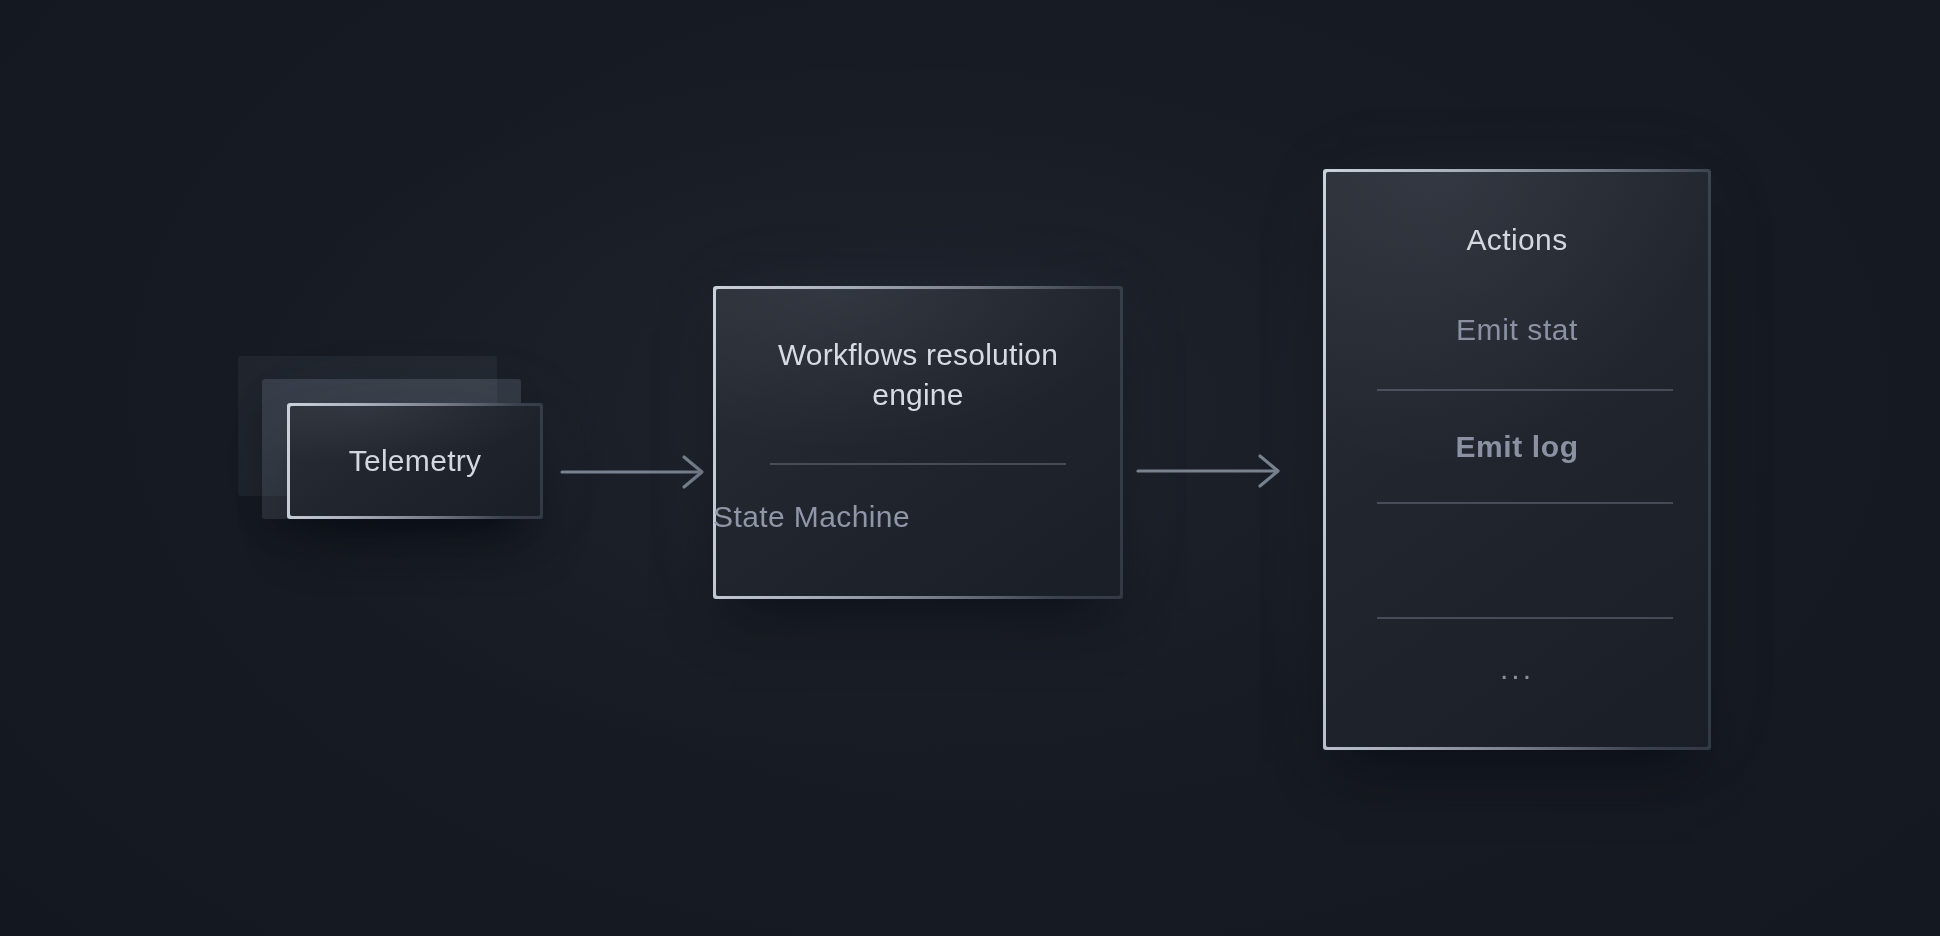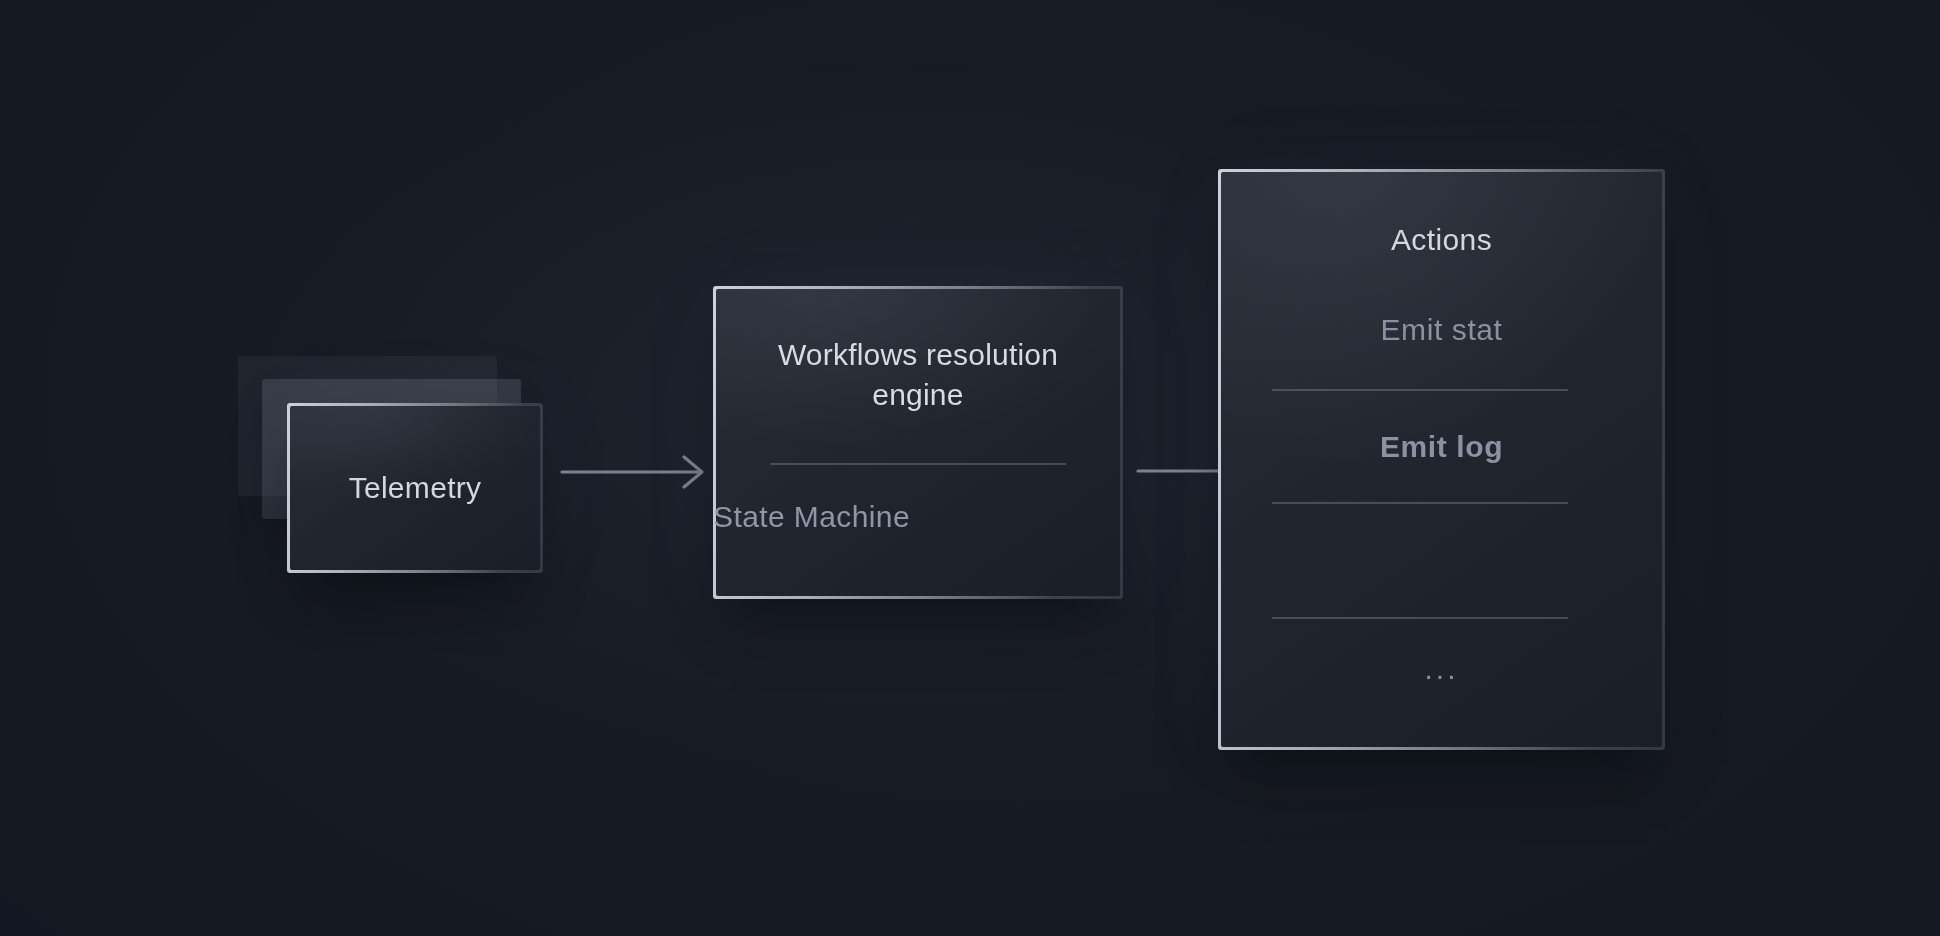--- a/index.html
+++ b/index.html
@@ -45,23 +45,23 @@
   }
   .frame-fill {
     position: absolute;
     inset: 3px;
     border-radius: 2px;
     background:
       radial-gradient(130% 95% at 30% 0%, rgba(222,232,250,0.065), rgba(222,232,250,0) 55%),
       linear-gradient(145deg, #282d36 0%, #21252e 45%, #1a1e27 100%);
   }
 
-  .node-telemetry { left: 287px; top: 403px; width: 256px; height: 170px; text-decoration: underline; }
+  .node-telemetry { left: 287px; top: 403px; width: 256px; height: 116px; text-decoration: underline; }
   .node-engine    { left: 713px; top: 286px; width: 410px; height: 313px; }
-  .node-actions   { left: 1218px; top: 169px; width: 447px; height: 581px; }
+  .node-actions   { left: 1323px; top: 169px; width: 388px; height: 581px; }
 
   .telemetry-label {
     position: absolute;
     inset: 0;
     display: flex;
     align-items: center;
     justify-content: center;
     font-size: 30px;
     letter-spacing: 0.3px;
     color: #d3d7df;

